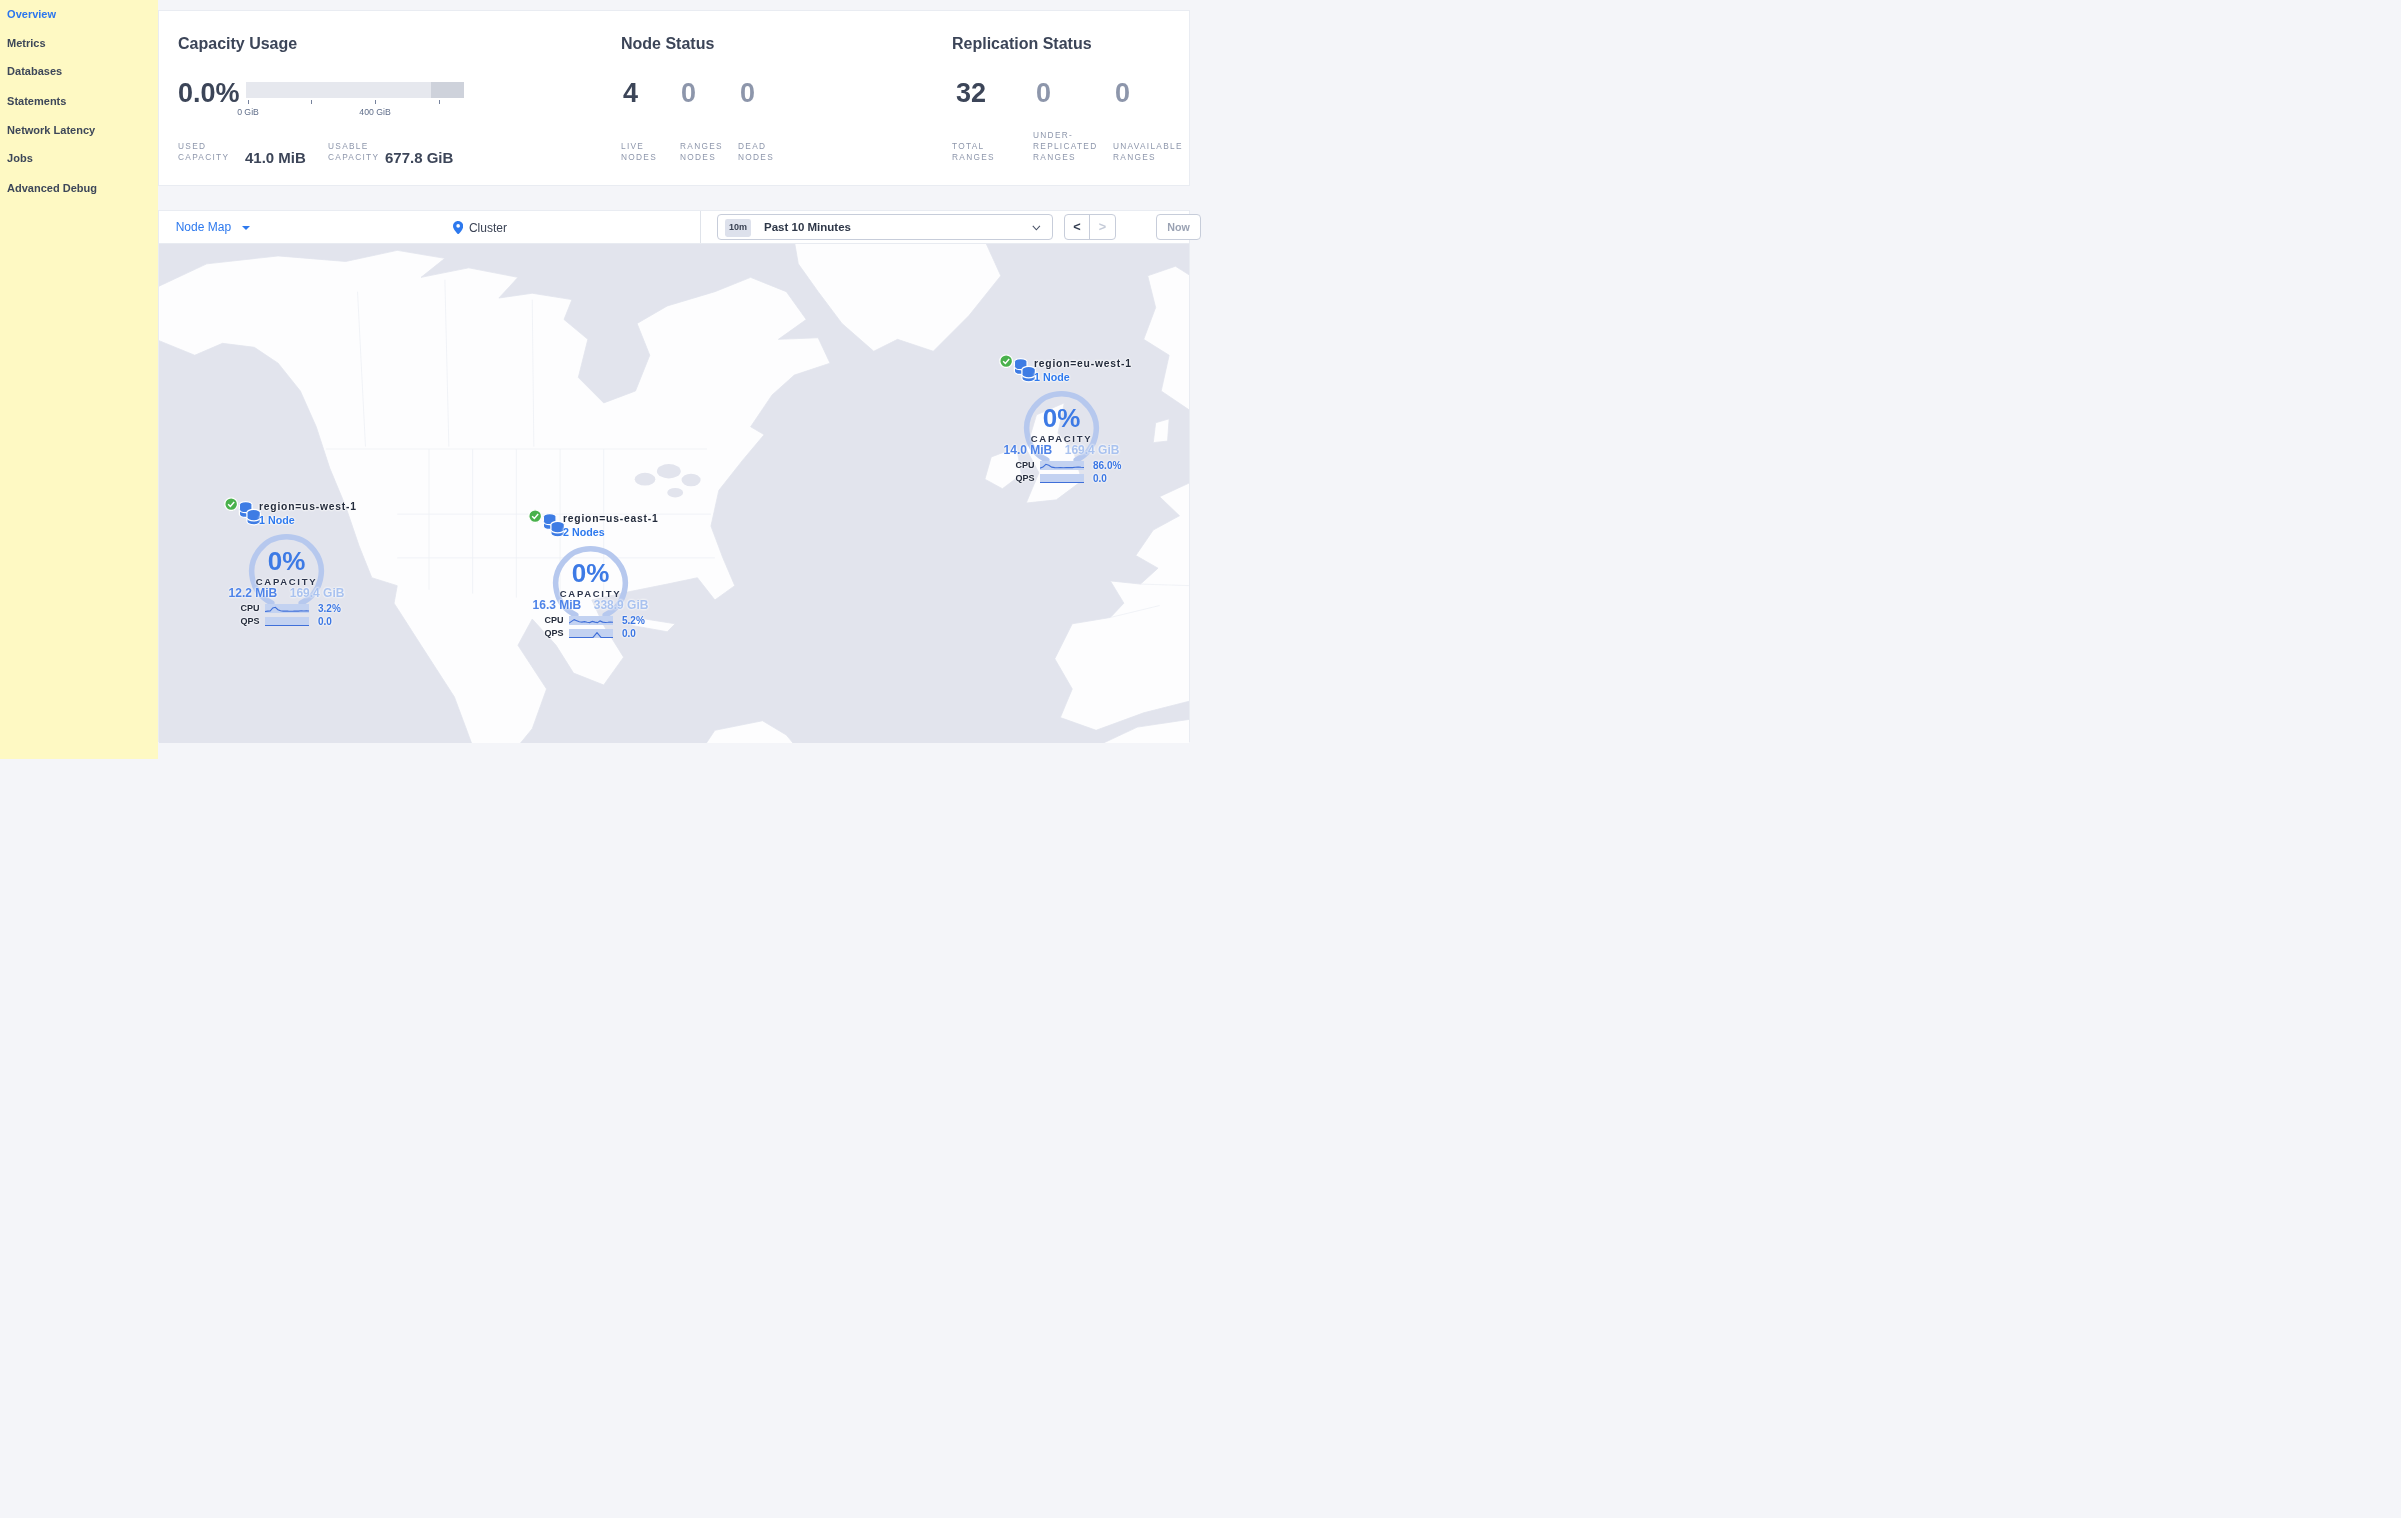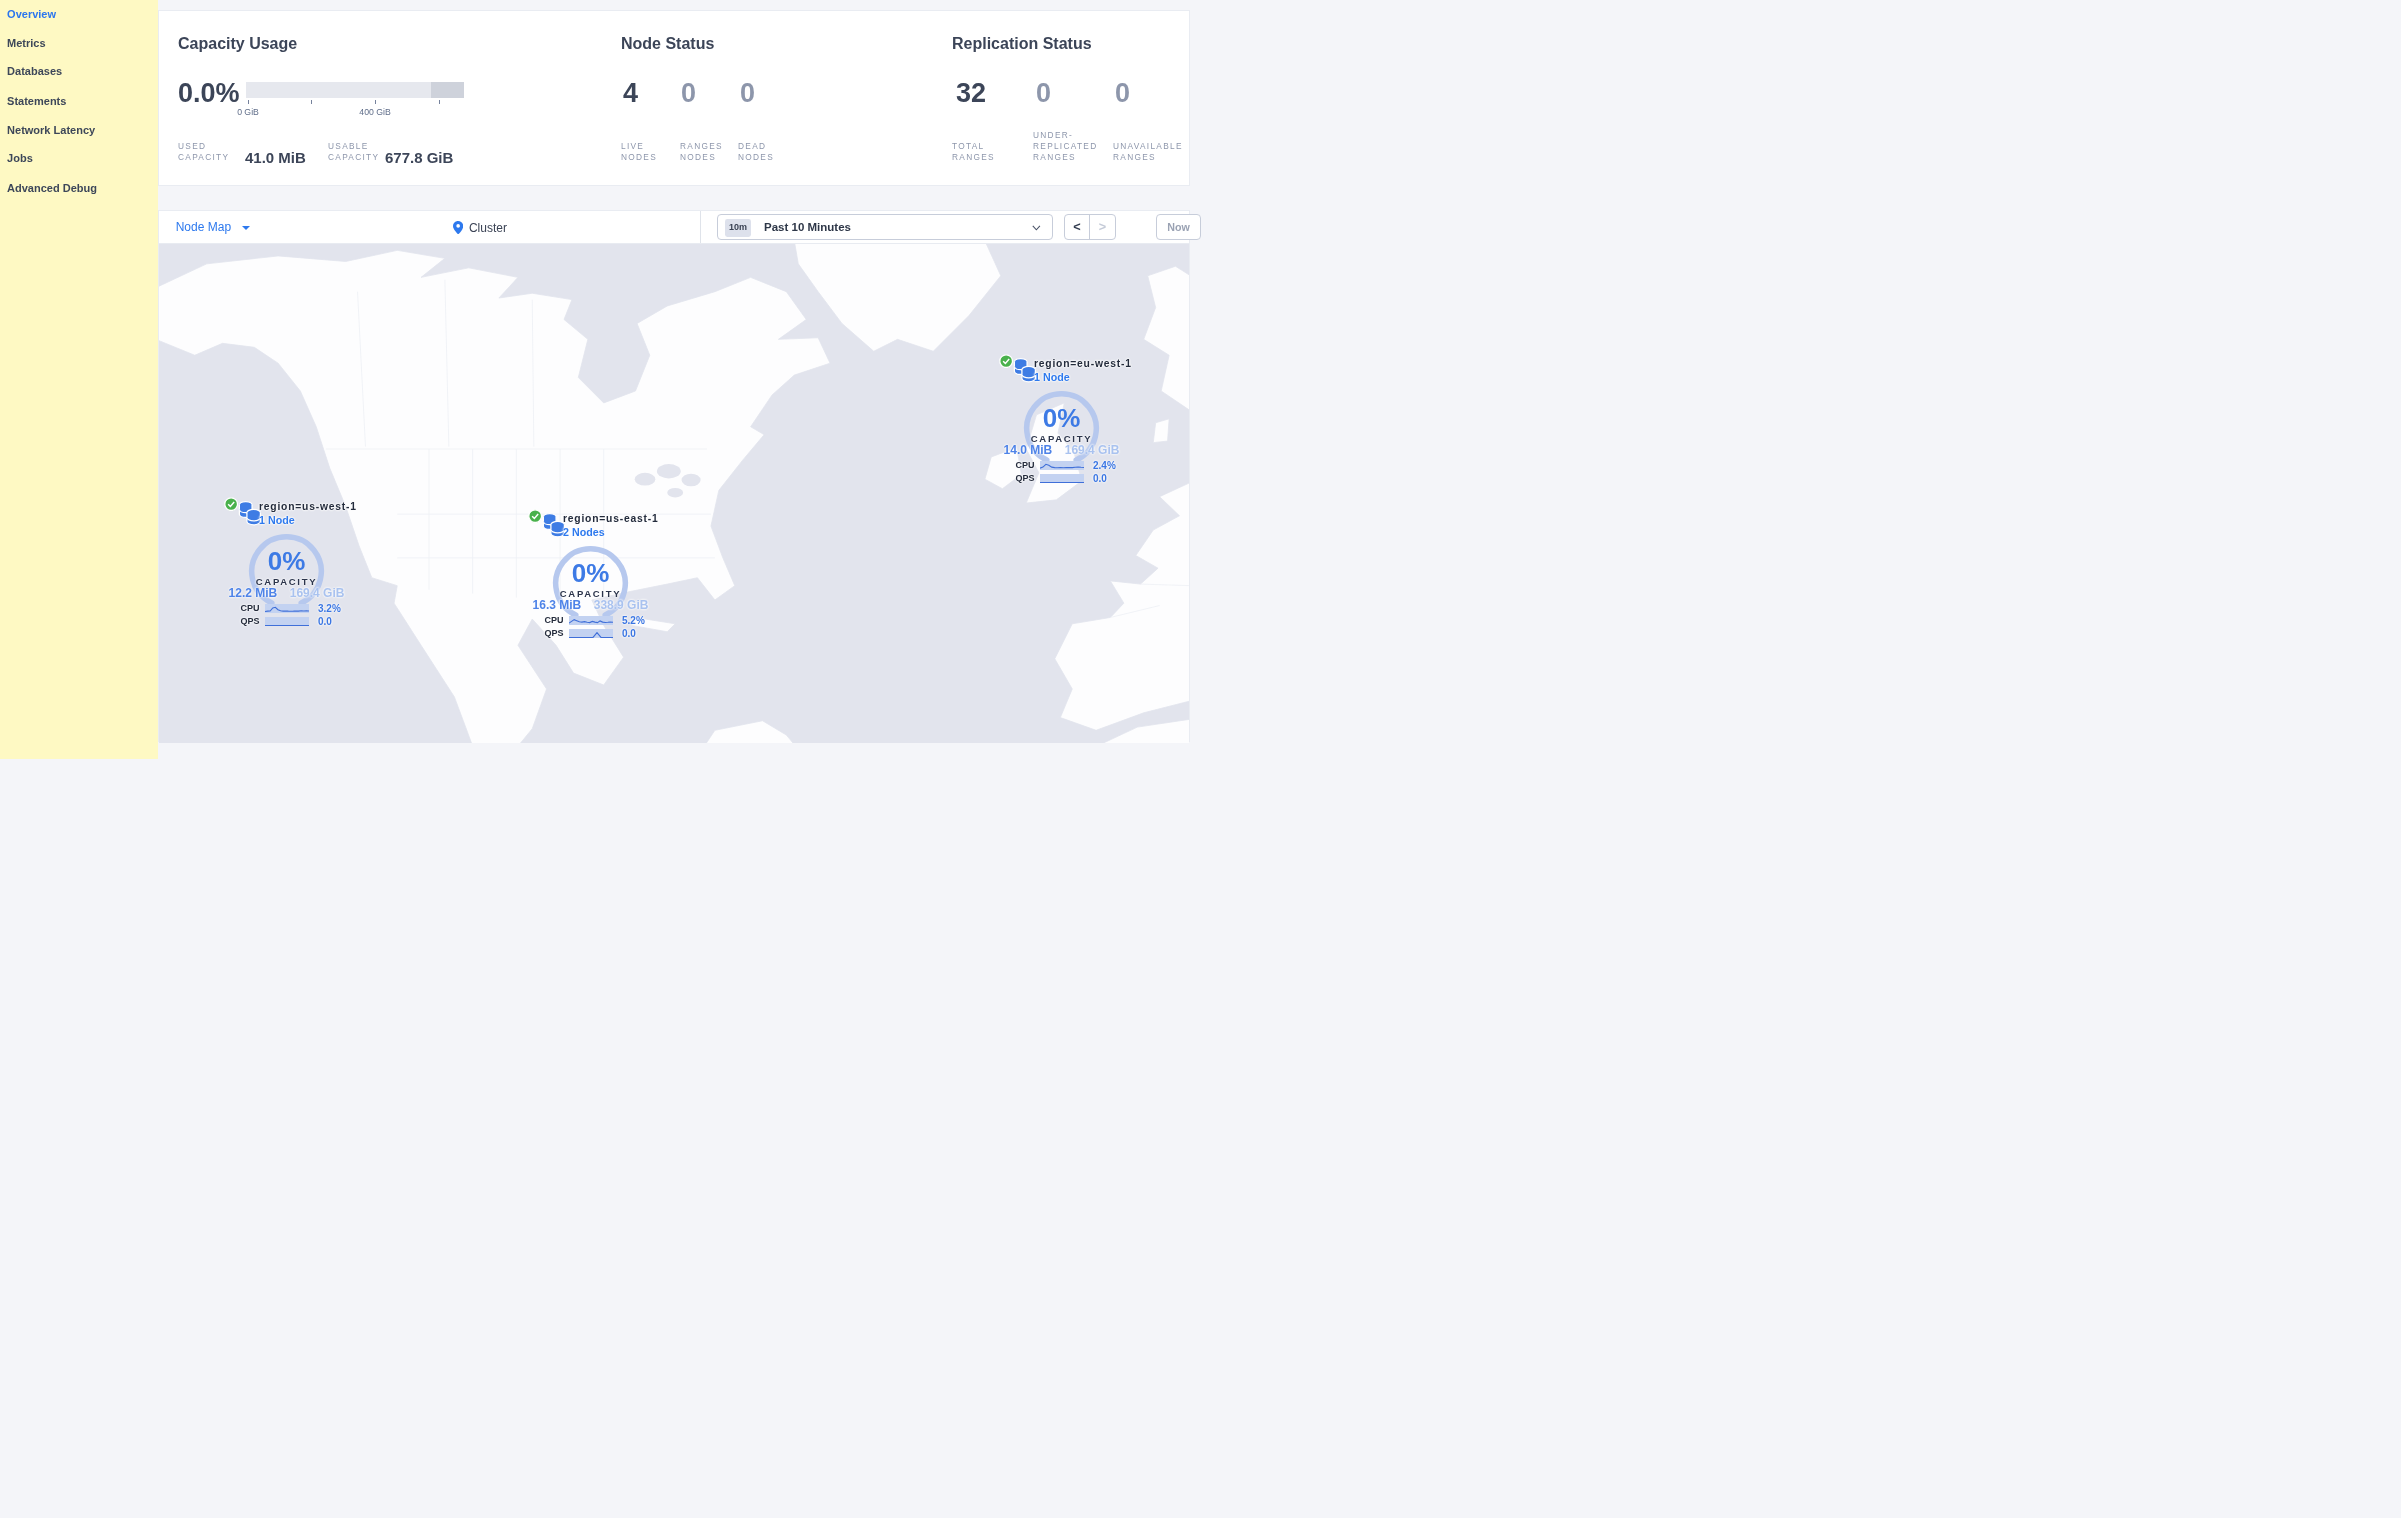--- a/index.html
+++ b/index.html
@@ -324,21 +324,21 @@
       <div class="mk-cap">CAPACITY</div>
       <div class="mk-vals">
         <span class="mk-used">14.0 MiB</span>
         <span class="mk-usable">169.4 GiB</span>
       </div>
       <div class="mk-row cpu">
         <span class="mk-row-label">CPU</span>
         <span class="mk-spark"><svg width="44" height="9.5" viewBox="0 0 56 12">
               <polyline points="0,7.800000000000001 3.7333333333333334,6.45 7.466666666666667,2.8500000000000005 11.200000000000001,4.2 14.933333333333334,6.45 18.666666666666664,7.08 22.400000000000002,7.35 26.133333333333333,7.08 29.866666666666667,7.26 33.6,7.08 37.33333333333333,6.9 41.06666666666666,7.08 44.800000000000004,6.720000000000001 48.53333333333333,6.45 52.266666666666666,6.720000000000001 56,6.9" fill="none" stroke="#3f6fd9" stroke-width="1.4"></polyline>
             </svg></span>
-        <span class="mk-row-val">2.4%</span>
+        <span class="mk-row-val">86.0%</span>
       </div>
       <div class="mk-row qps">
         <span class="mk-row-label">QPS</span>
         <span class="mk-spark"><svg width="44" height="9.5" viewBox="0 0 56 12">
               <polyline points="0,9.42 5.090909090909091,9.42 10.181818181818182,9.42 15.272727272727272,9.42 20.363636363636363,9.42 25.454545454545453,9.42 30.545454545454543,9.42 35.63636363636363,9.42 40.72727272727273,9.42 45.81818181818182,9.42 50.90909090909091,9.42 56,9.42" fill="none" stroke="#3f6fd9" stroke-width="1.4"></polyline>
             </svg></span>
         <span class="mk-row-val">0.0</span>
       </div>
     </div>
   </div>

